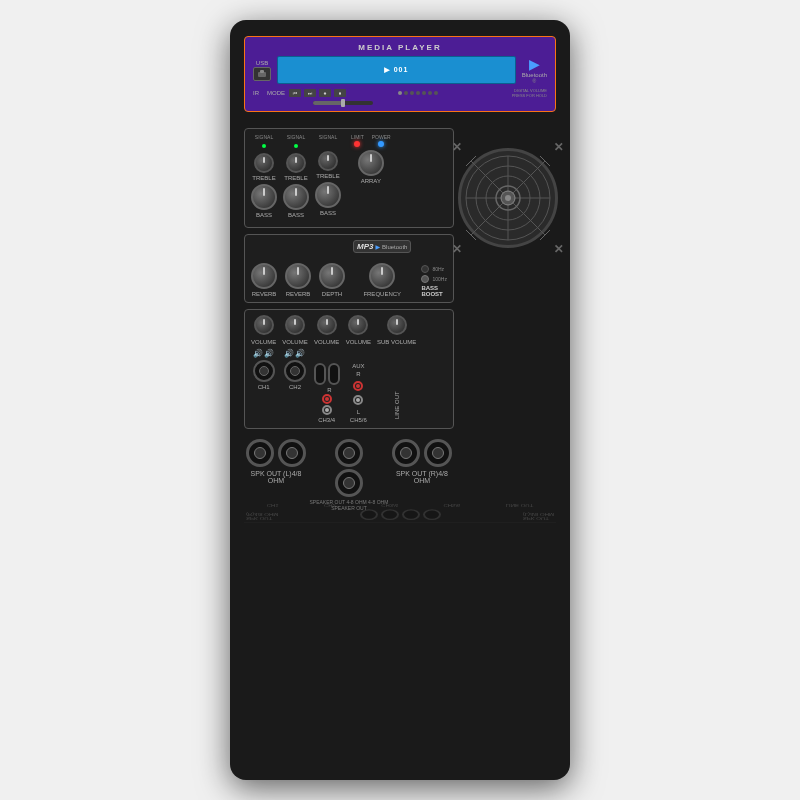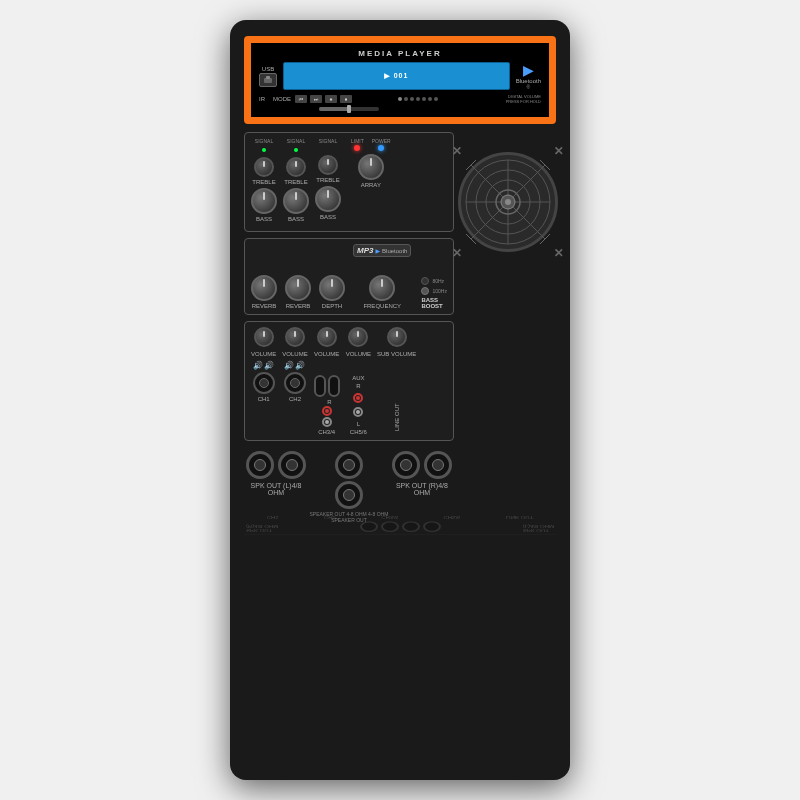--- a/index.html
+++ b/index.html
@@ -17,25 +17,25 @@
       height: 760px;
       background: #1a1a1a;
       border-radius: 16px;
       padding: 16px 14px;
       position: relative;
       box-shadow: 0 8px 32px rgba(0,0,0,0.6);
     }
 
     
     .media-player-section {
-      border: 7px solid #f97316;
+      border: 1px solid #f97316;
       border-radius: 4px;
       padding: 6px 8px;
-      margin-bottom: 8px;
-      background: #000000;
+      margin-bottom: 16px;
+      background: #4c1d95;
     }
     .media-player-title {
       text-align: center;
       font-size: 8px;
       color: #ccc;
       letter-spacing: 2px;
       margin-bottom: 4px;
       font-weight: bold;
     }
     .media-top-row {
@@ -533,21 +533,21 @@
           </div>
           <div class="knob-wrapper">
             <div class="knob-large"></div>
             <div class="knob-label">REVERB</div>
           </div>
           <div class="knob-wrapper">
             <div class="knob-large"></div>
             <div class="knob-label">DEPTH</div>
           </div>
 
-          <div style="display:flex;flex-direction:column;align-items:center;gap:18px;">
+          <div style="display:flex;flex-direction:column;align-items:center;gap:10px;">
             <div style="background:#333;border:1px solid #555;border-radius:3px;padding:1px 3px;display:flex;align-items:center;gap:2px;">
               <span style="font-size:8px;color:#ddd;font-style:italic;font-weight:bold;">MP3</span>
               <span style="font-size:6px;color:#4a9eff;">▶</span>
               <span style="font-size:6px;color:#aaa;">Bluetooth</span>
             </div>
             <div class="knob-wrapper">
               <div class="knob-large"></div>
               <div class="knob-label">FREQUENCY</div>
             </div>
           </div>

